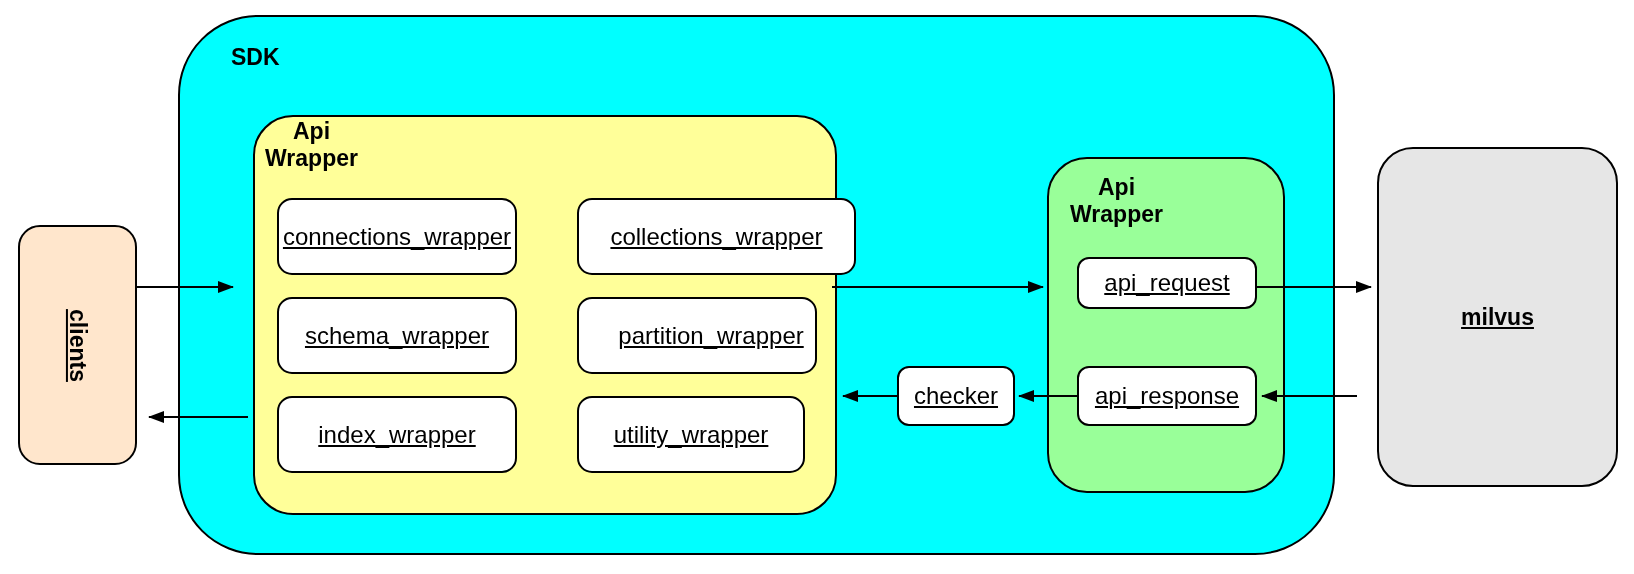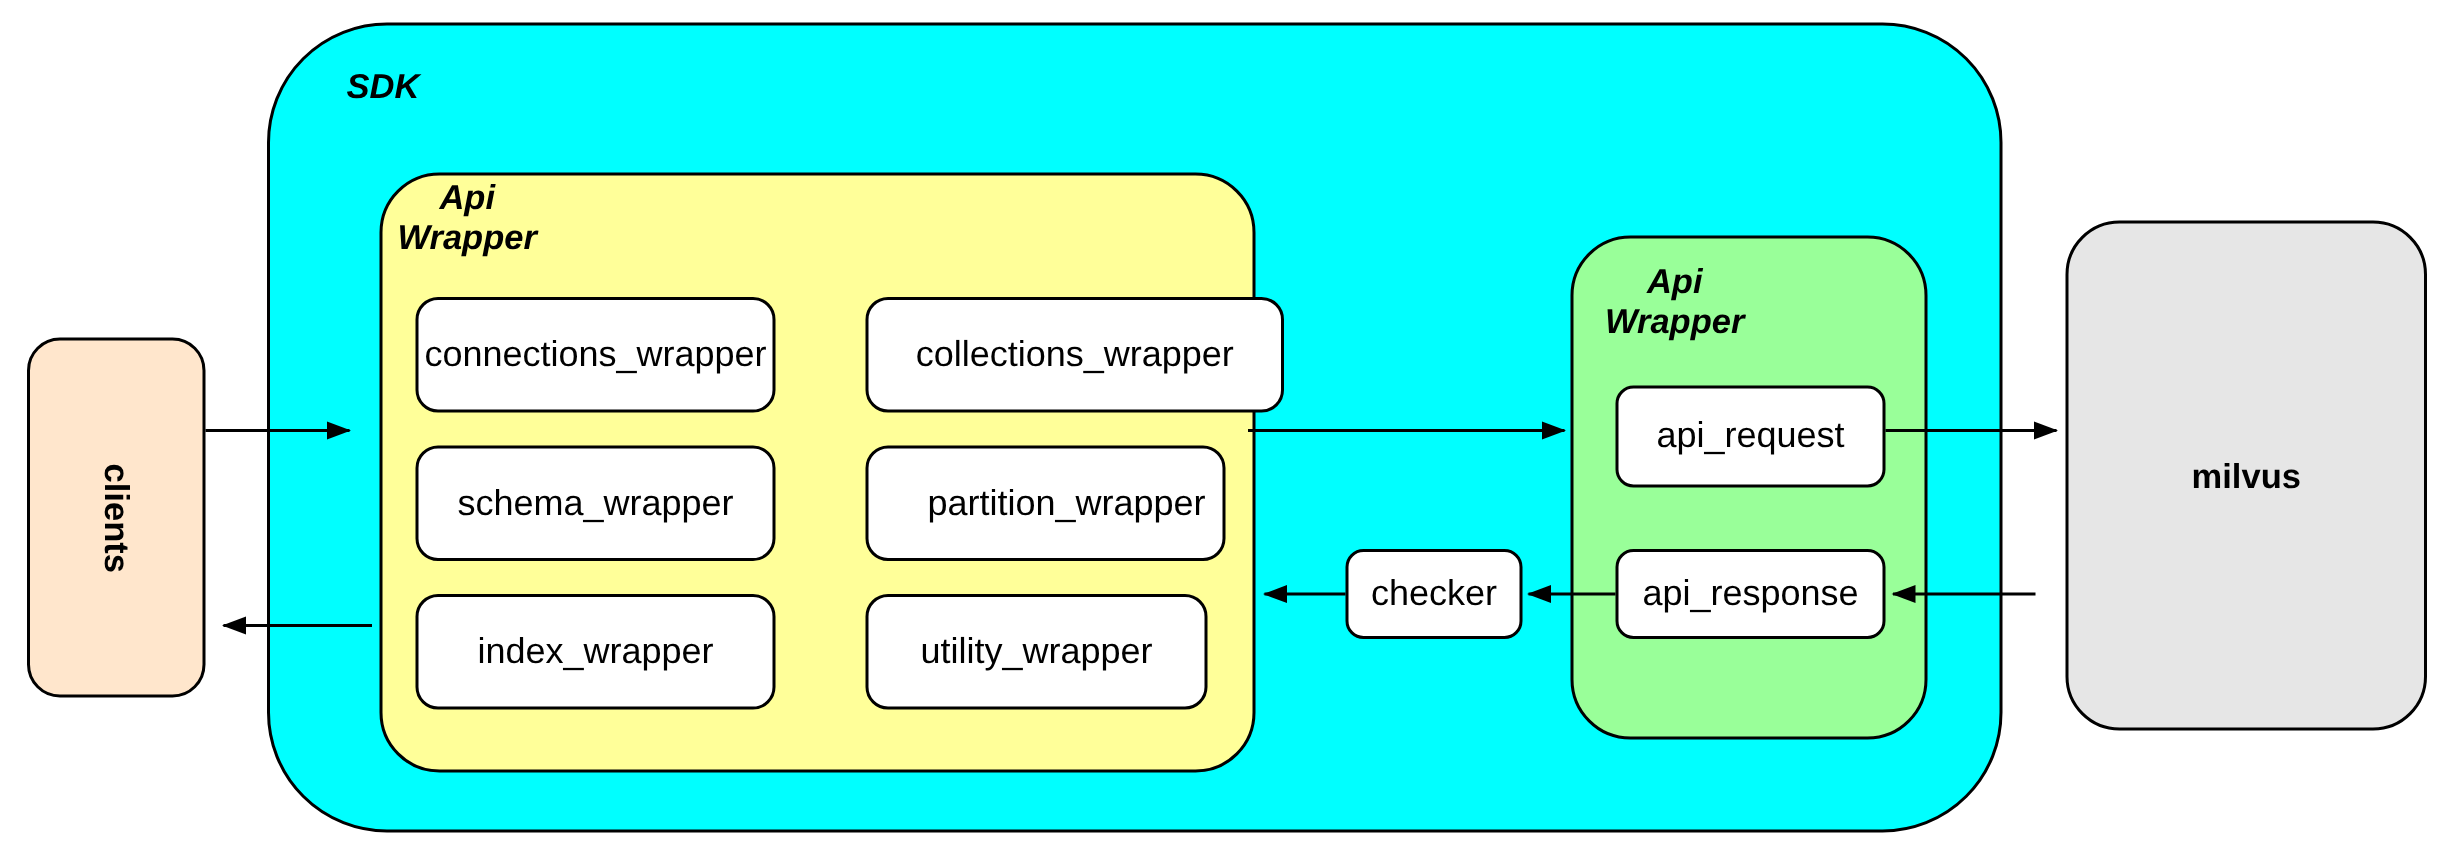--- a/index.html
+++ b/index.html
@@ -9,20 +9,21 @@
     height: 574px;
     background: #ffffff;
     font-family: "Liberation Sans", sans-serif;
     color: #000;
     overflow: hidden;
   }
   .node {
     position: absolute;
     box-sizing: border-box;
     border: 2px solid #000000;
+    text-decoration: underline;
   }
   .center {
     display: flex;
     align-items: center;
     justify-content: center;
   }
   
   .sdk        { left: 178px;  top: 15px;  width: 1157px; height: 540px; background: #00FFFF; border-radius: 80px; }
   .apiwrapper { left: 253px;  top: 115px; width: 584px;  height: 400px; background: #FFFF99; border-radius: 40px; }
   .apigateway { left: 1047px; top: 157px; width: 238px;  height: 336px; background: #99FF99; border-radius: 40px; }
@@ -40,21 +41,20 @@
   }
   .r12 { border-radius: 12px; }
   
   .blocklabel {
     position: absolute;
     font-weight: bold;
     font-size: 23px;
     line-height: 27px;
     text-align: center;
     white-space: nowrap;
-    font-style: italic;
   }
   .blocklabel span { display: block; }
   .sdklabel { left: 231px; top: 44px; text-align: left; }
   .wrapperlabel { left: 259px; top: 118px; width: 105px; }
   .gatewaylabel { left: 1064px; top: 174px; width: 105px; }
   
   .arrows {
     position: absolute;
     left: 0; top: 0;
     width: 1634px; height: 574px;
@@ -82,21 +82,21 @@
   <div class="node wbox center" style="left:577px; top:297px; width:240px; height:77px;padding-left:28px;">partition_wrapper</div>
   <div class="node wbox center" style="left:277px; top:396px; width:240px; height:77px;">index_wrapper</div>
   <div class="node wbox center" style="left:577px; top:396px; width:228px; height:77px;">utility_wrapper</div>
 
   <div class="node apigateway"></div>
   <div class="blocklabel gatewaylabel">
     <span>Api</span>
     <span>Wrapper</span>
   </div>
 
-  <div class="node wbox r12 center" style="left:1077px; top:257px; width:180px; height:68px;">api_request</div>
+  <div class="node wbox r12 center" style="left:1077px; top:257px; width:180px; height:52px;">api_request</div>
   <div class="node wbox r12 center" style="left:1077px; top:366px; width:180px; height:60px;">api_response</div>
 
   <div class="node wbox r12 center" style="left:897px; top:366px; width:118px; height:60px;">checker</div>
 
   <div class="node clients center">
     <span class="rot">clients</span>
   </div>
 
   <div class="node milvus center">
     <span>milvus</span>

